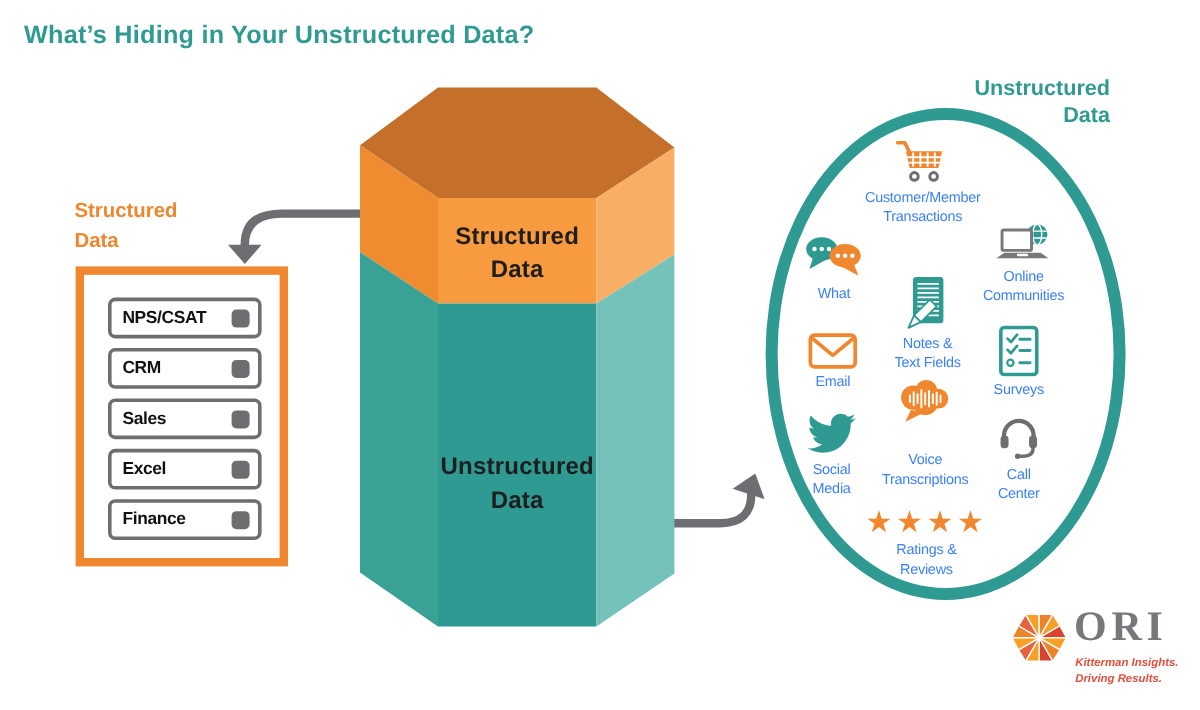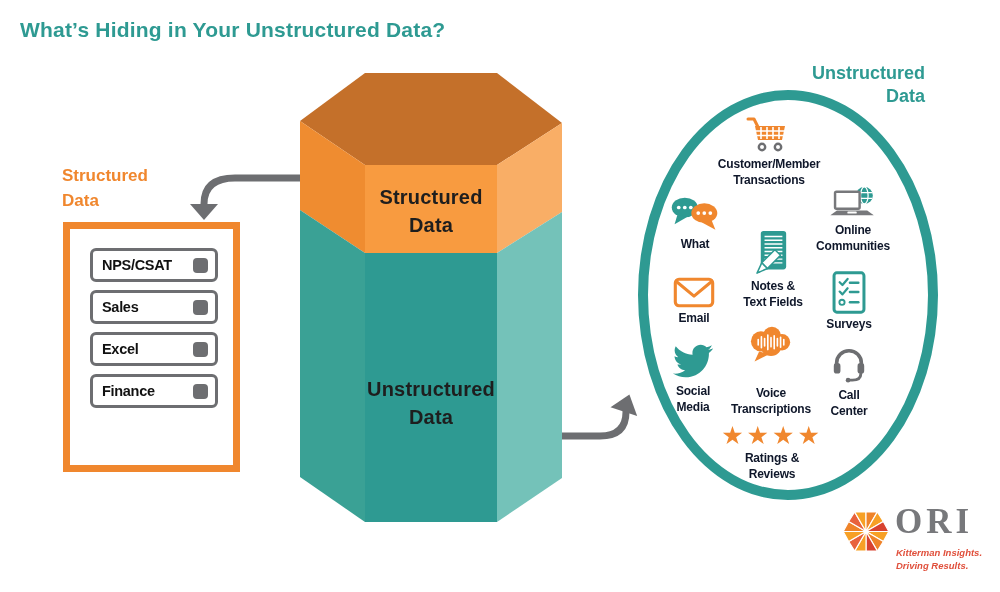--- a/index.html
+++ b/index.html
@@ -61,21 +61,21 @@
   }
   .oval-heading {
     left:765px; top:62px; width:160px; text-align:right;
     font-size:18px; font-weight:bold; color:#2E9A92; line-height:1.3;
   }
   .oval-item {
     position:absolute; display:flex; flex-direction:column; align-items:center;
     text-align:center; gap:3px;
   }
   .oval-item .lbl {
-    font-size:12px; font-weight:bold; color:#0f172a; line-height:1.32;
+    font-size:12px; font-weight:normal; color:#3b82f6; line-height:1.32;
     letter-spacing:-.2px;
   }
   .stars { font-size:25px; line-height:1; color:#F0872E; letter-spacing:3px; }
 
   
   .source-line {
     left:20px; top:555px; font-size:11.5px; font-style:italic; color:#3F3F41;
     letter-spacing:.1px;
   }
 
@@ -107,20 +107,24 @@
     <path d="M2 51 H45 Q71 51 71 27 V25" fill="none" stroke="#6D6E71" stroke-width="7"></path>
     <polygon points="57,27 85,27 71,9" fill="#6D6E71" transform="rotate(18 71 20)"></polygon>
   </svg>
 
   <div class="abs structured-label pre">Structured
 Data</div>
 
   <div class="abs db-box">
     <div class="server-row">
       <span class="server-label">NPS/CSAT</span>
+      <span class="server-led"></span>
+    </div>
+    <div class="server-row">
+      <span class="server-label">CRM</span>
       <span class="server-led"></span>
     </div>
     <div class="server-row">
       <span class="server-label">Sales</span>
       <span class="server-led"></span>
     </div>
     <div class="server-row">
       <span class="server-label">Excel</span>
       <span class="server-led"></span>
     </div>
@@ -223,21 +227,21 @@
   </div>
 
   <div class="oval-item" style="left:654px; top:341px; width:78px;">
     <svg width="42" height="40" viewBox="0 0 24 24">
       <path fill="#2E9A92" d="M23.954 4.569c-.885.389-1.83.654-2.825.775 1.014-.611 1.794-1.574 2.163-2.723-.951.555-2.005.959-3.127 1.184-.896-.959-2.173-1.559-3.591-1.559-2.717 0-4.92 2.203-4.92 4.917 0 .39.045.765.127 1.124-4.09-.205-7.715-2.169-10.141-5.138-.427.722-.666 1.561-.666 2.475 0 1.71.87 3.213 2.188 4.096-.807-.026-1.566-.248-2.228-.616v.061c0 2.385 1.693 4.374 3.946 4.827-.413.111-.849.171-1.296.171-.314 0-.615-.03-.916-.086.631 1.953 2.445 3.377 4.604 3.417-1.68 1.319-3.809 2.105-6.102 2.105-.39 0-.779-.023-1.17-.067 2.189 1.394 4.768 2.209 7.557 2.209 9.054 0 13.999-7.496 13.999-13.986 0-.209 0-.42-.015-.63.961-.689 1.8-1.56 2.46-2.548l-.047-.02z"></path>
     </svg>
     <span class="lbl pre">Social
 Media</span>
   </div>
 
-  <div class="oval-item" style="left:722px; top:324px; width:98px;gap:20px;">
+  <div class="oval-item" style="left:722px; top:314px; width:98px;gap:20px;">
     <svg width="50" height="42" viewBox="0 0 54 46">
       <g fill="#F0872E">
         <circle cx="16" cy="19" r="11"></circle>
           <circle cx="28" cy="13" r="10"></circle>
         <circle cx="39" cy="20" r="9"></circle>
           <circle cx="27" cy="23" r="12"></circle>
         <polygon points="14,30 9,41 25,33"></polygon>
       </g>
       <path stroke="#fff" stroke-width="1.8" stroke-linecap="round" fill="none" d="M13 17 v6 M16.5 14 v12 M20 16 v8 M23.5 12 v16 M27 15 v10 M30.5 13 v14 M34 16 v8 M37.5 14.5 v11 M41 17 v6"></path>
     </svg>

